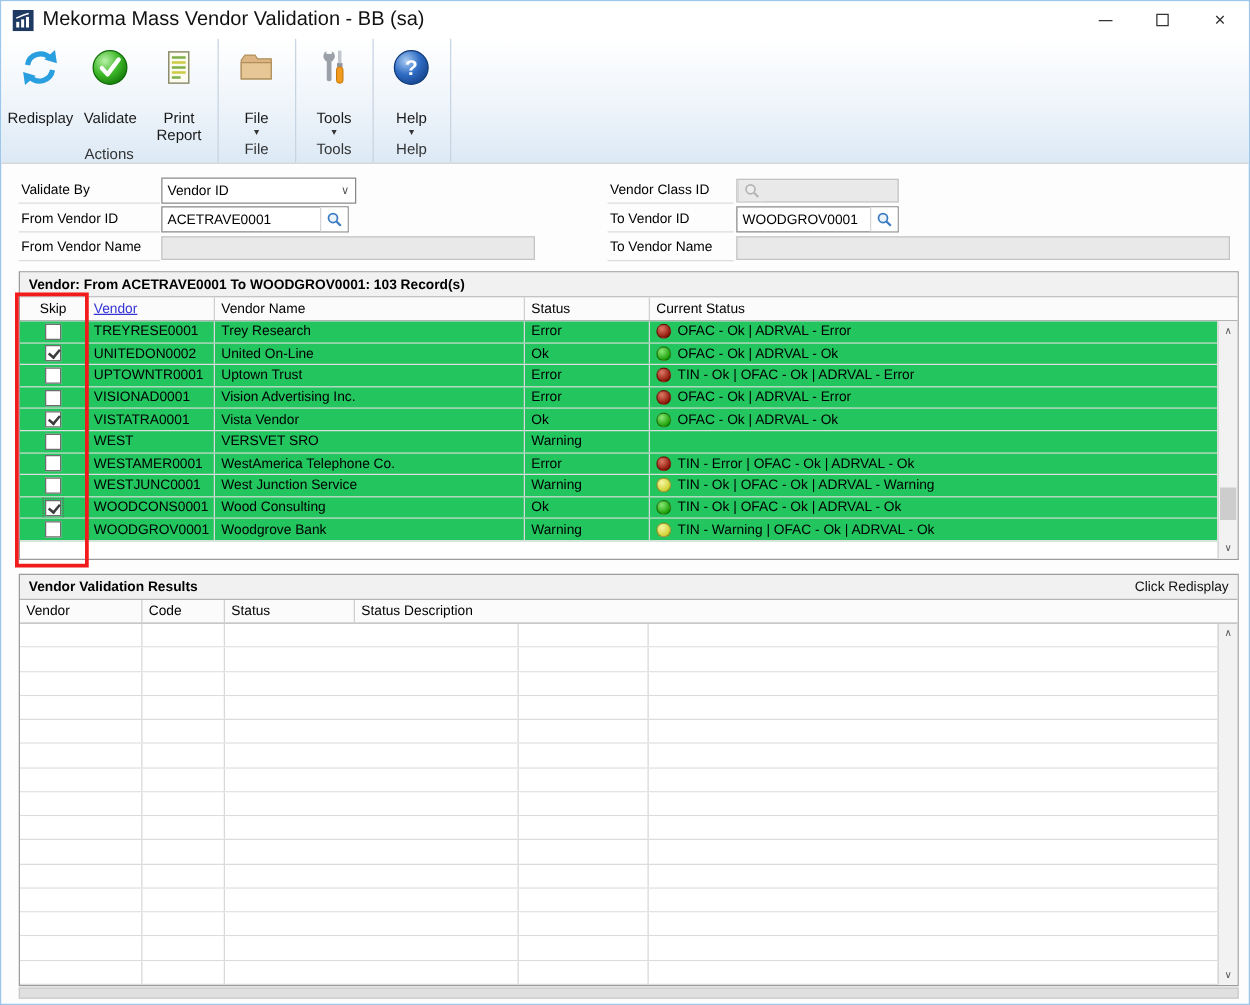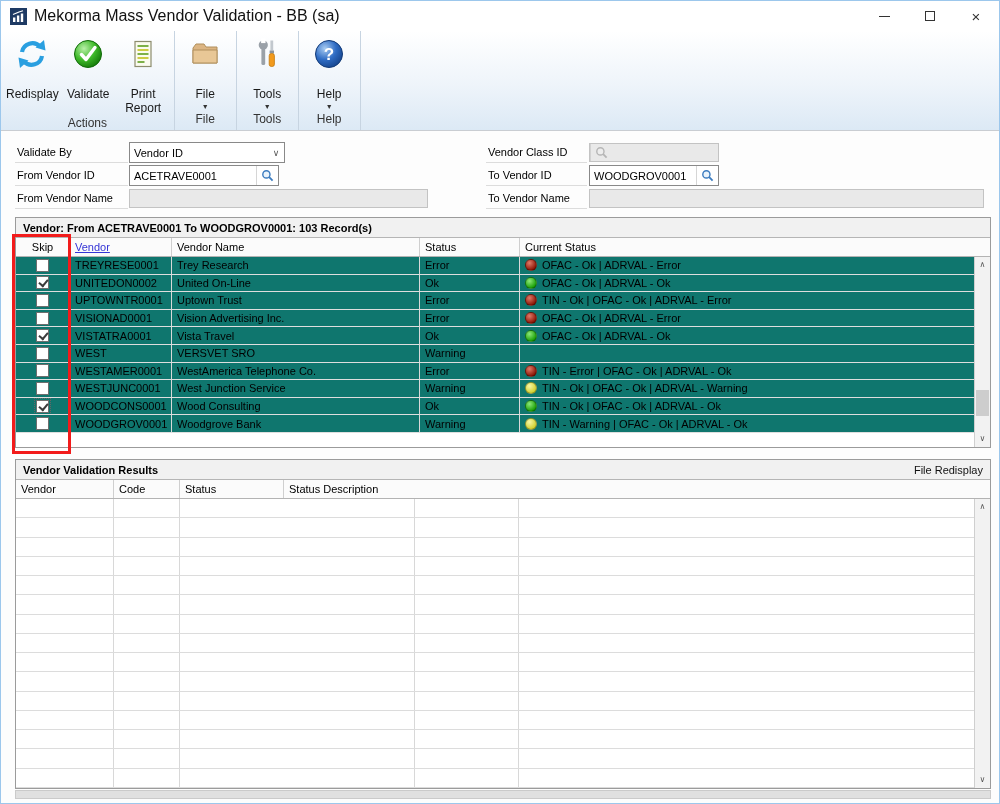--- a/index.html
+++ b/index.html
@@ -44,21 +44,21 @@
   .section{position:absolute;left:14px;width:976px;border:1px solid #9b9b9b;background:#fff;display:flex;flex-direction:column}
   #vendor-section{top:216px;height:231px}
   #results-section{top:458px;height:330px}
   .section-title{height:20px;flex:none;background:#f1f1f1;border-bottom:1px solid #b5b5b5;display:flex;align-items:center;justify-content:space-between;padding:0 7px;font-weight:bold}
   .section-hint{font-weight:normal;color:#111}
   .colheader{height:19px;flex:none;display:flex;border-bottom:1px solid #b3b3b3;background:#fbfbfb}
   .hcell{padding:0 5px;border-right:1px solid #cfcfcf;display:flex;align-items:center;white-space:nowrap;overflow:hidden}
   .hlink{color:#3434d6;text-decoration:underline;cursor:pointer}
   .tbody{flex:1;display:flex;overflow:hidden}
   .rowsarea{flex:1;display:flex;flex-direction:column;overflow:hidden}
-  .vrow{height:17.6px;flex:none;display:flex;border-bottom:1px solid #dedede;background:#0f766e}
+  .vrow{height:17.6px;flex:none;display:flex;border-bottom:1px solid #dedede;background:#22c55e}
   .errow{flex:1;display:flex;border-bottom:1px solid #dcdcdc;background:#fff}
   .cell{padding:0 5px;border-right:1px solid #d8d8d8;display:flex;align-items:center;white-space:nowrap;overflow:hidden}
   .c-skip{width:54px;justify-content:center;padding:0}
   .c-vendor{width:102px}
   .c-name{width:248px}
   .c-status{width:100px}
   .c-current{flex:1;border-right:none}
   .r-vendor{width:98px}
   .r-code{width:66px}
   .r-provider{width:235px}
@@ -315,21 +315,21 @@
             <div class="cell c-current">
               <span class="light" style="background: radial-gradient(circle at 35% 30%, rgb(224, 122, 104), rgb(138, 20, 4) 75%);"></span>
               <span class="ctext">OFAC - Ok | ADRVAL - Error</span>
             </div>
           </div>
           <div class="vrow">
             <div class="cell c-skip">
               <span class="cb checked"></span>
             </div>
             <div class="cell c-vendor">VISTATRA0001</div>
-            <div class="cell c-name">Vista Travel</div>
+            <div class="cell c-name">Vista Vendor</div>
             <div class="cell c-status">Ok</div>
             <div class="cell c-current">
               <span class="light" style="background: radial-gradient(circle at 35% 30%, rgb(140, 232, 120), rgb(24, 158, 4) 75%);"></span>
               <span class="ctext">OFAC - Ok | ADRVAL - Ok</span>
             </div>
           </div>
           <div class="vrow">
             <div class="cell c-skip">
               <span class="cb"></span>
             </div>
@@ -392,21 +392,21 @@
         <div class="sarrow down">∨</div>
       </div>
     </div>
   </div>
 
   <div class="red-annotation"></div>
 
   <div class="section" id="results-section">
     <div class="section-title">
       <span>Vendor Validation Results</span>
-      <span class="section-hint">File Redisplay</span>
+      <span class="section-hint">Click Redisplay</span>
     </div>
     <div class="colheader">
       <div class="hcell r-vendor">Vendor</div>
       <div class="hcell r-code">Code</div>
       <div class="hcell r-status">Status</div>
       <div class="hcell r-desc" style="border-right:none">Status Description</div>
     </div>
     <div class="tbody">
       <div class="rowsarea" id="results-rows">
           <div class="errow">

